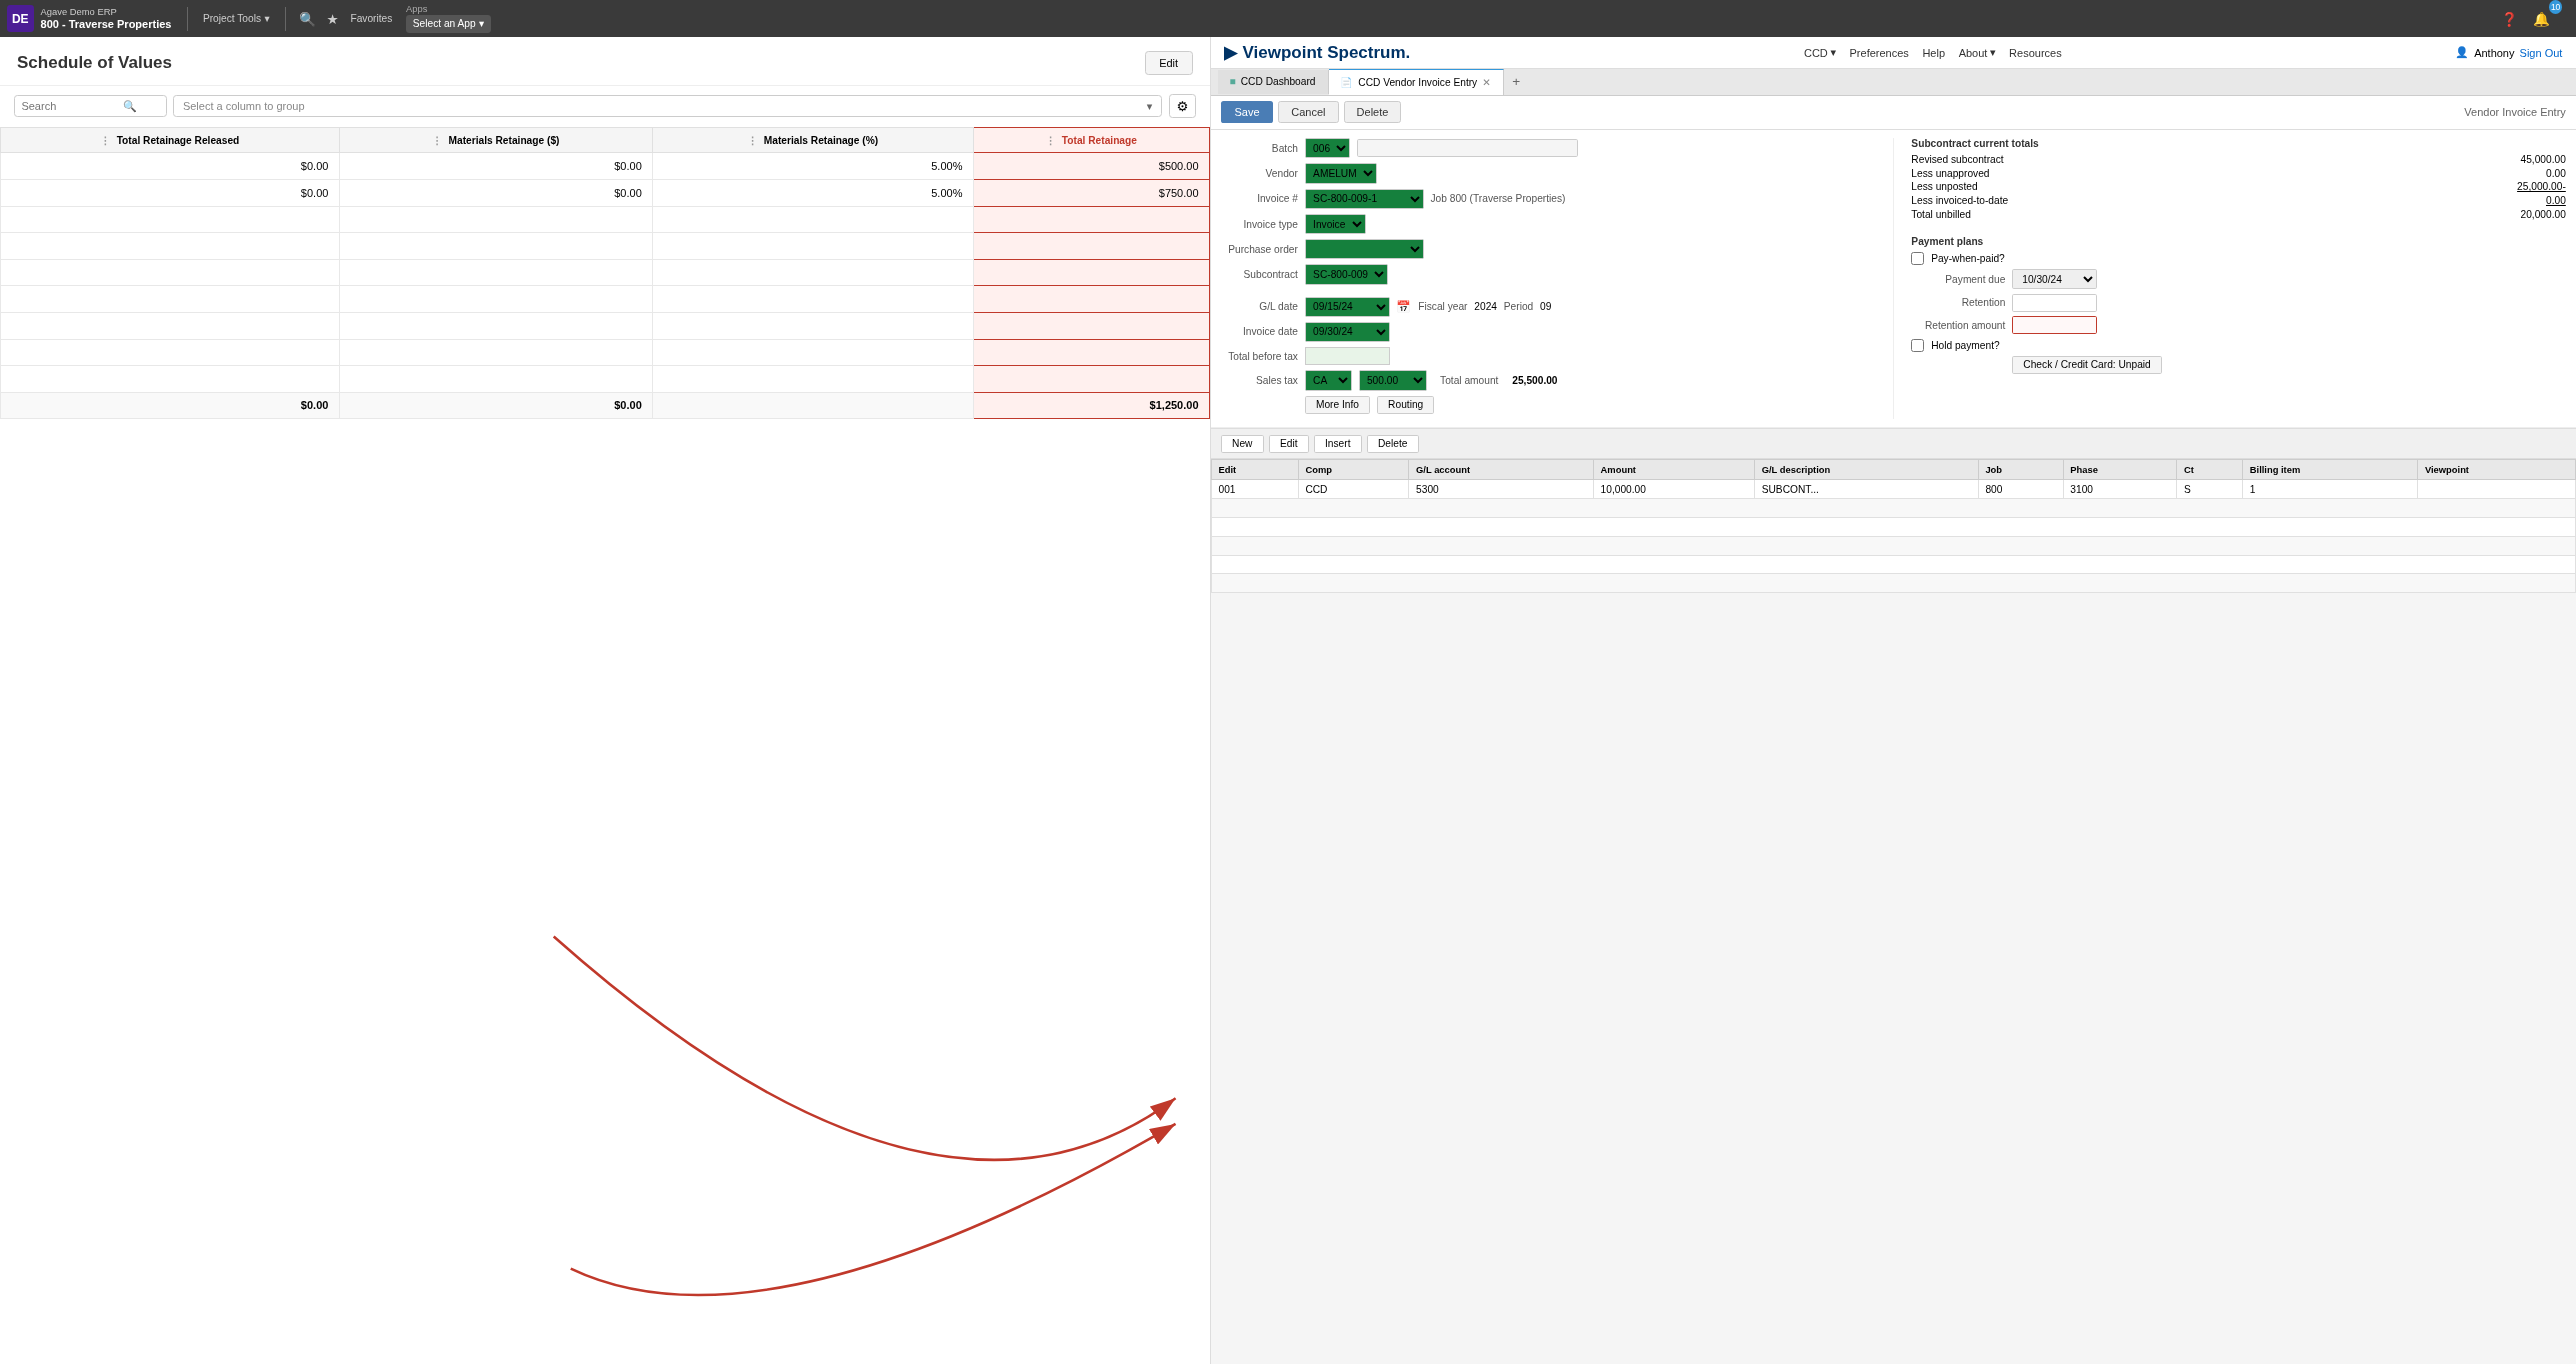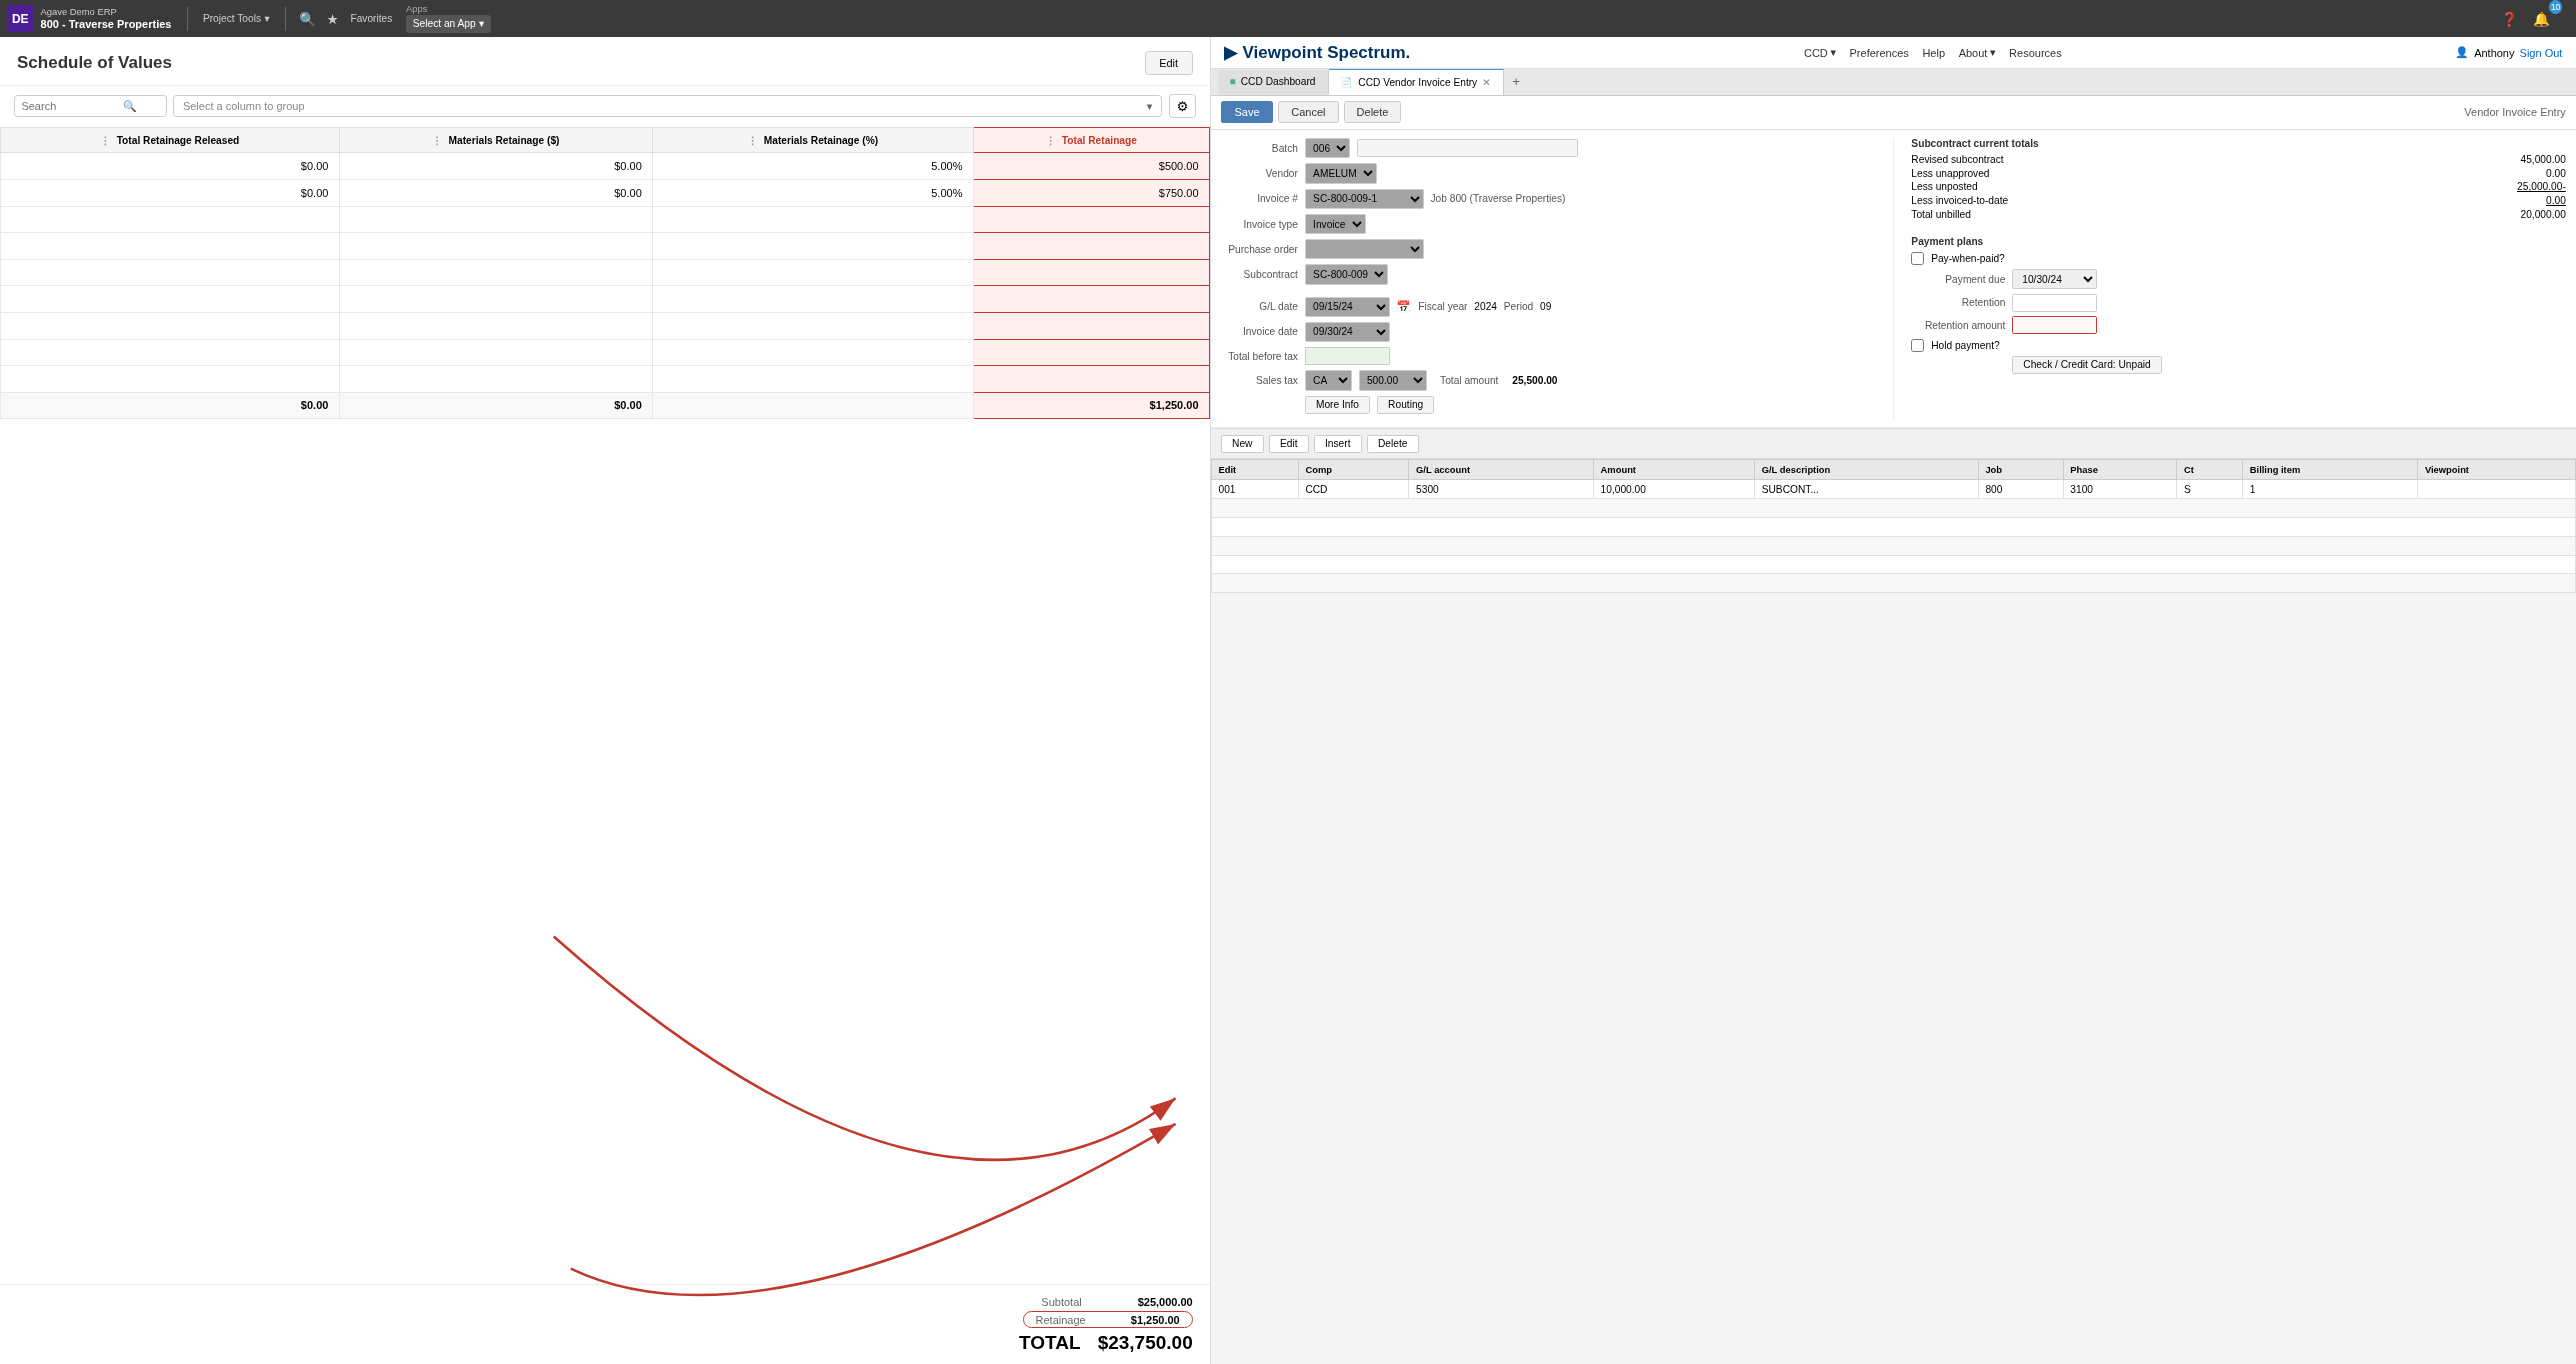--- a/index.html
+++ b/index.html
@@ -258,21 +258,21 @@
       min-width: 77px; text-align: right;
     }
     .form-input {
       border: 0.9px solid #ccc; border-radius: 1.7px;
       padding: 2.6px 5.1px; font-size: 10.2px;
       background: #fff;
     }
     .form-select {
       border: 0.9px solid #ccc; border-radius: 1.7px;
       padding: 2.6px 3.4px; font-size: 10.2px;
-      background: #a3a3a3; cursor: pointer;
+      background: #15803d; cursor: pointer;
     }
     .form-input-wide { width: 170px; }
     .subcontract-title { font-weight: bold; font-size: 10.2px; margin-bottom: 5.1px; color: #333; }
     .subcontract-row {
       display: flex; justify-content: space-between;
       font-size: 10.2px; margin-bottom: 2.6px;
     }
     .subcontract-value { min-width: 68px; text-align: right; }
     .underline { text-decoration: underline; }
     .payment-title { font-weight: bold; font-size: 10.2px; margin-bottom: 5.1px; color: #333; }
@@ -477,36 +477,20 @@
           <tr class="total-row">
             <td>$0.00</td>
             <td>$0.00</td>
             <td></td>
             <td class="highlighted-col">$1,250.00</td>
           </tr>
         </tbody>
       </table>
     </div>
 
-    <div class="left-footer">
-      <div class="footer-row">
-        <span class="footer-label">Subtotal</span>
-        <span class="footer-value">$25,000.00</span>
-      </div>
-      <div class="footer-row">
-        <span class="retainage-highlight">
-          <span class="footer-label">Retainage</span>
-          <span class="footer-value">$1,250.00</span>
-        </span>
-      </div>
-      <div class="footer-total">
-        <span>TOTAL</span>
-        <span>$23,750.00</span>
-      </div>
-    </div>
   </div>
 
   <div class="right-panel">
 
     <div class="vp-header">
       <div class="vp-logo">
         <span style="color:#003366;">▶</span>
         <span>Viewpoint Spectrum.</span>
       </div>
       <div class="vp-nav-links">

